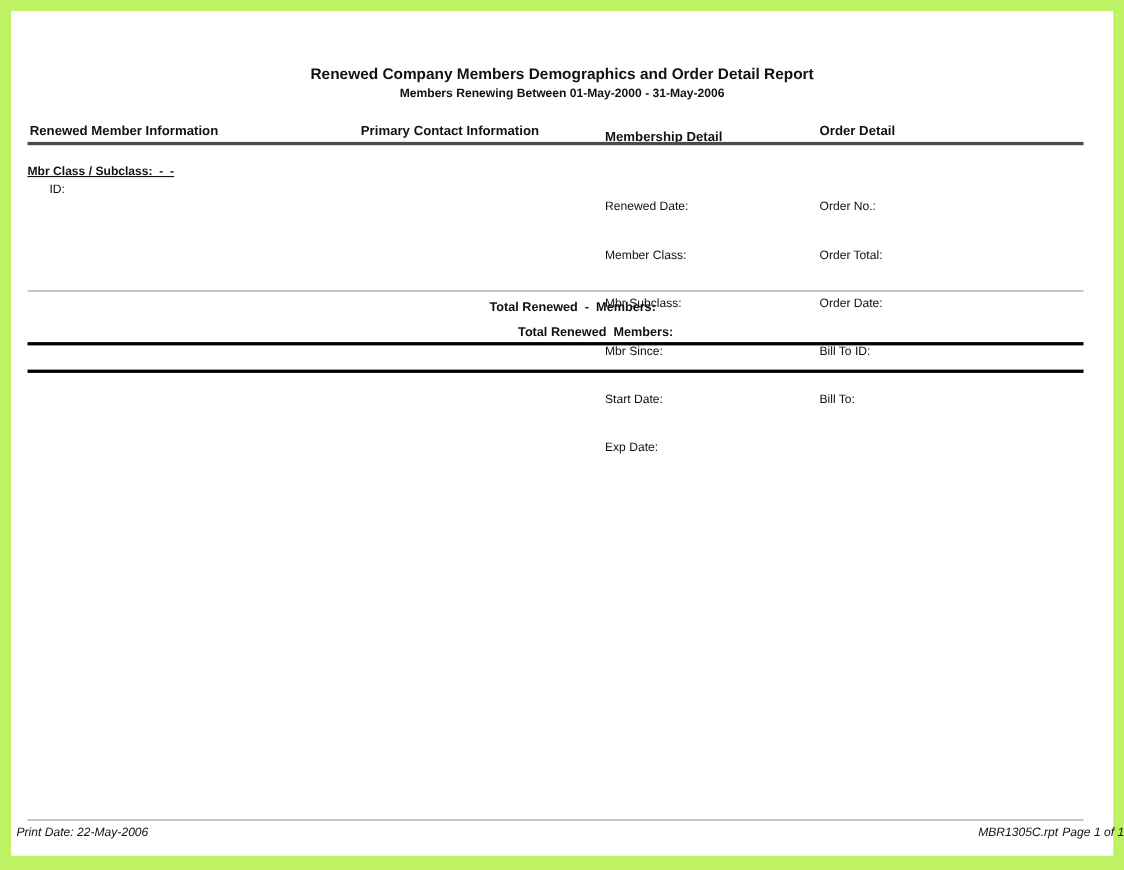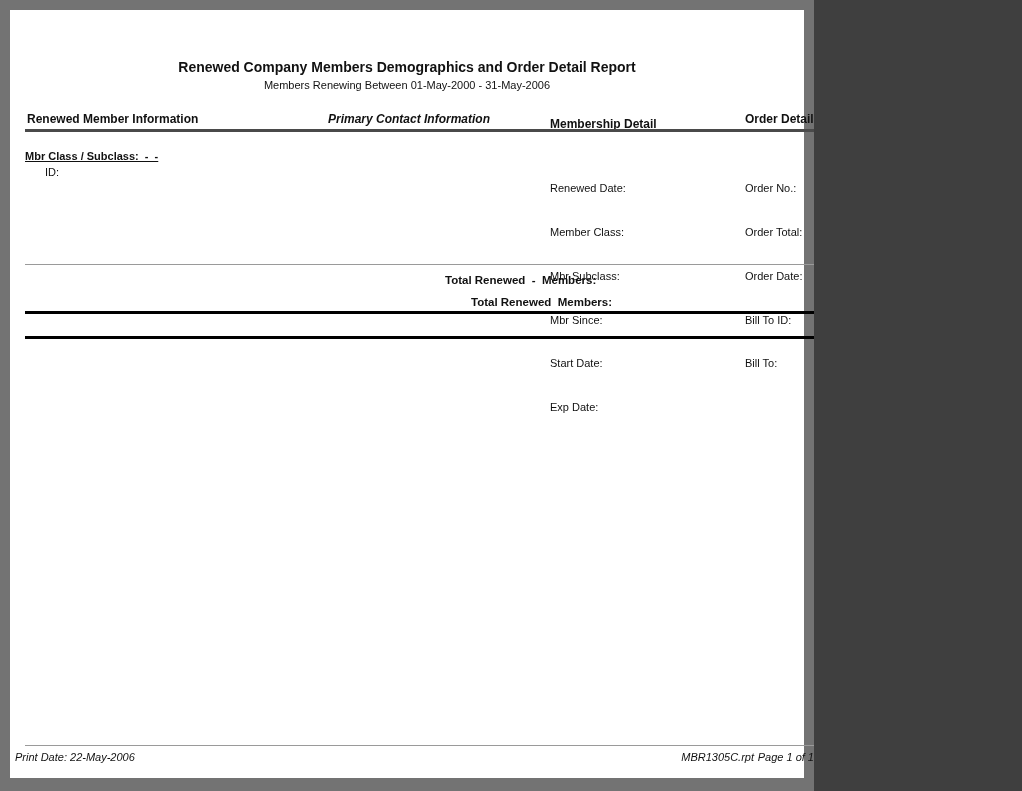--- a/index.html
+++ b/index.html
@@ -2,40 +2,40 @@
 <html><head>
 <meta charset="utf-8">
 <style>
   html,body{margin:0;padding:0;}
   body{
     font-family:"Liberation Sans","DejaVu Sans",sans-serif;
     background:#3f3f3f;
   }
   .viewport{
     position:relative;
-    width:814px;
+    width:1022px;
     height:791px;
-    background:#737373;
+    background:#bef264;
     overflow:hidden;
   }
   .page{
     position:absolute;
     left:10px; top:10px; right:10px; bottom:13px;
     background:#ffffff;
   }
   .abs{position:absolute;}
   .title{
     left:0; right:0; top:59px;
     text-align:center;
     font-size:14px; font-weight:bold; color:#111;
   }
   .subtitle{
     left:0; right:0; top:79px;
     text-align:center;
-    font-size:11px; font-weight:normal; color:#111;
+    font-size:11px; font-weight:bold; color:#111;
   }
   .colhdr{
     font-size:12px; font-weight:bold; color:#111; white-space:nowrap;
   }
   .rule-thick-gray{ left:25px; width:960px; height:3px; background:#4a4a4a; }
   .rule-thin{ left:25px; width:960px; height:1px; background:#9a9a9a; }
   .rule-thick-black{ left:25px; width:960px; height:3px; background:#000; }
   .grouphdr{
     left:25px; top:150px;
     font-size:11px; font-weight:bold; color:#111;
@@ -61,21 +61,21 @@
 </head>
 <body>
 
 <div class="viewport">
   <div class="page"></div>
 
   <div class="abs title">Renewed Company Members Demographics and Order Detail Report</div>
   <div class="abs subtitle">Members Renewing Between 01-May-2000 - 31-May-2006</div>
 
   <div class="abs colhdr" style="left:27px; top:112px;">Renewed Member Information</div>
-  <div class="abs colhdr" style="left:328px; top:112px;font-style:italic;">Primary Contact Information</div>
+  <div class="abs colhdr" style="left:328px; top:112px;">Primary Contact Information</div>
   <div class="abs colhdr" style="left:550px; top:117px;text-align:right;">Membership Detail</div>
   <div class="abs colhdr" style="left:745px; top:112px;">Order Detail</div>
 
   <div class="abs rule-thick-gray" style="top:129px;"></div>
 
   <div class="abs grouphdr">Mbr Class / Subclass:  -  -</div>
 
   <div class="abs fieldlabel" style="left:45px; top:166px;">ID:</div>
 
   <div class="abs labelcol" style="left:745px; top:152px;">

